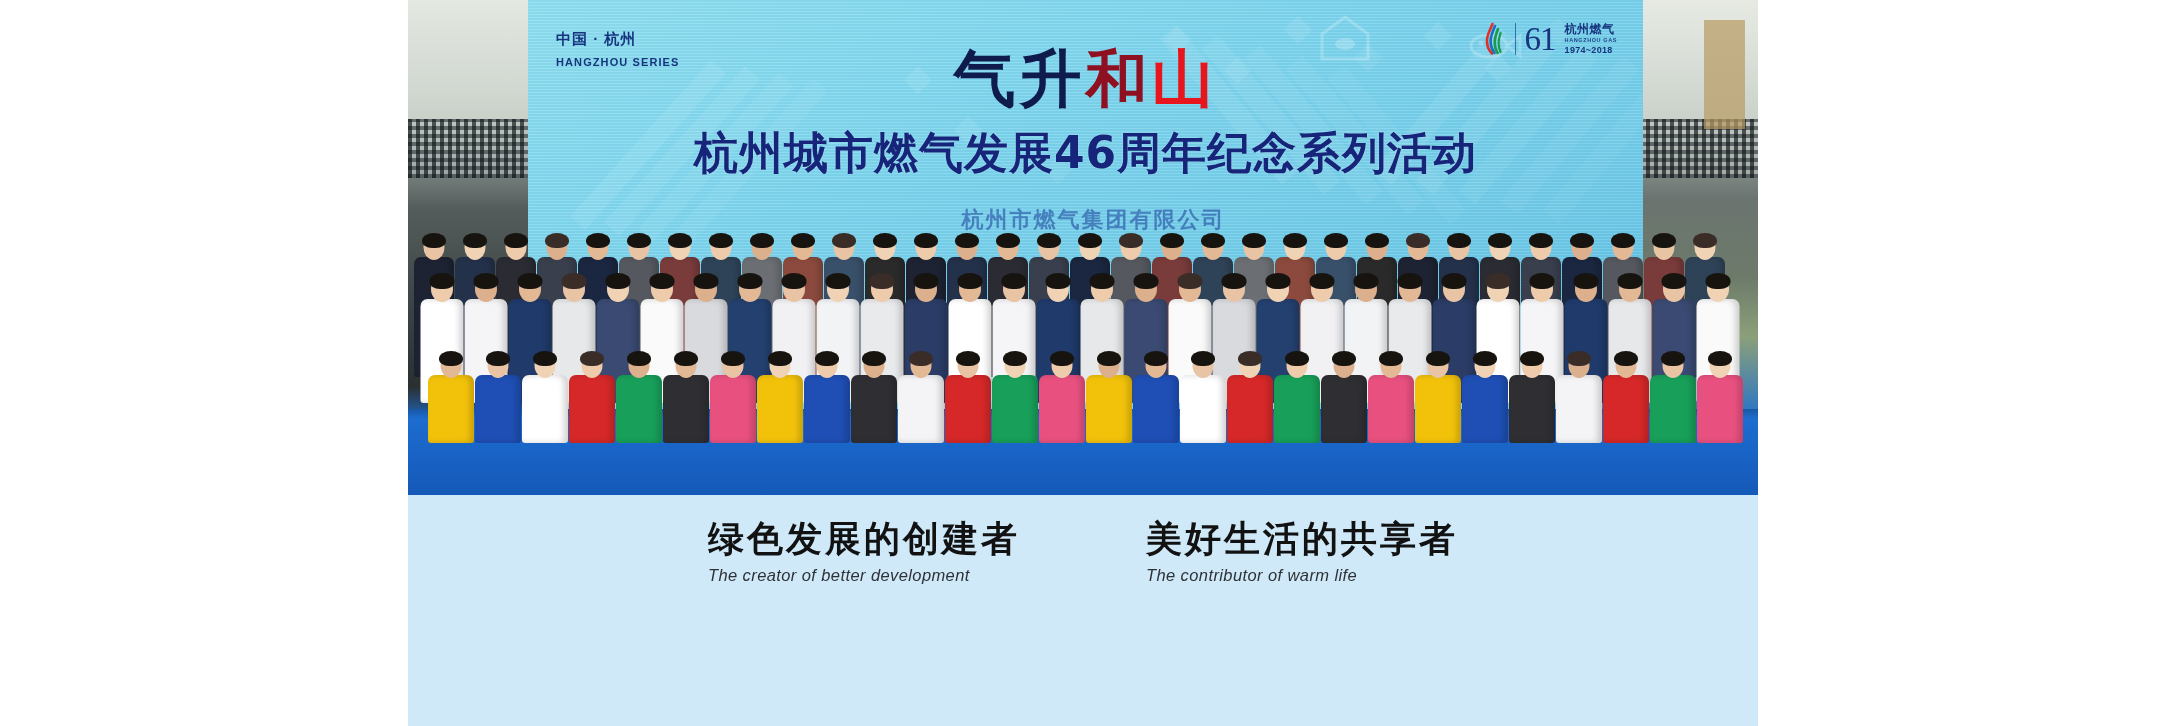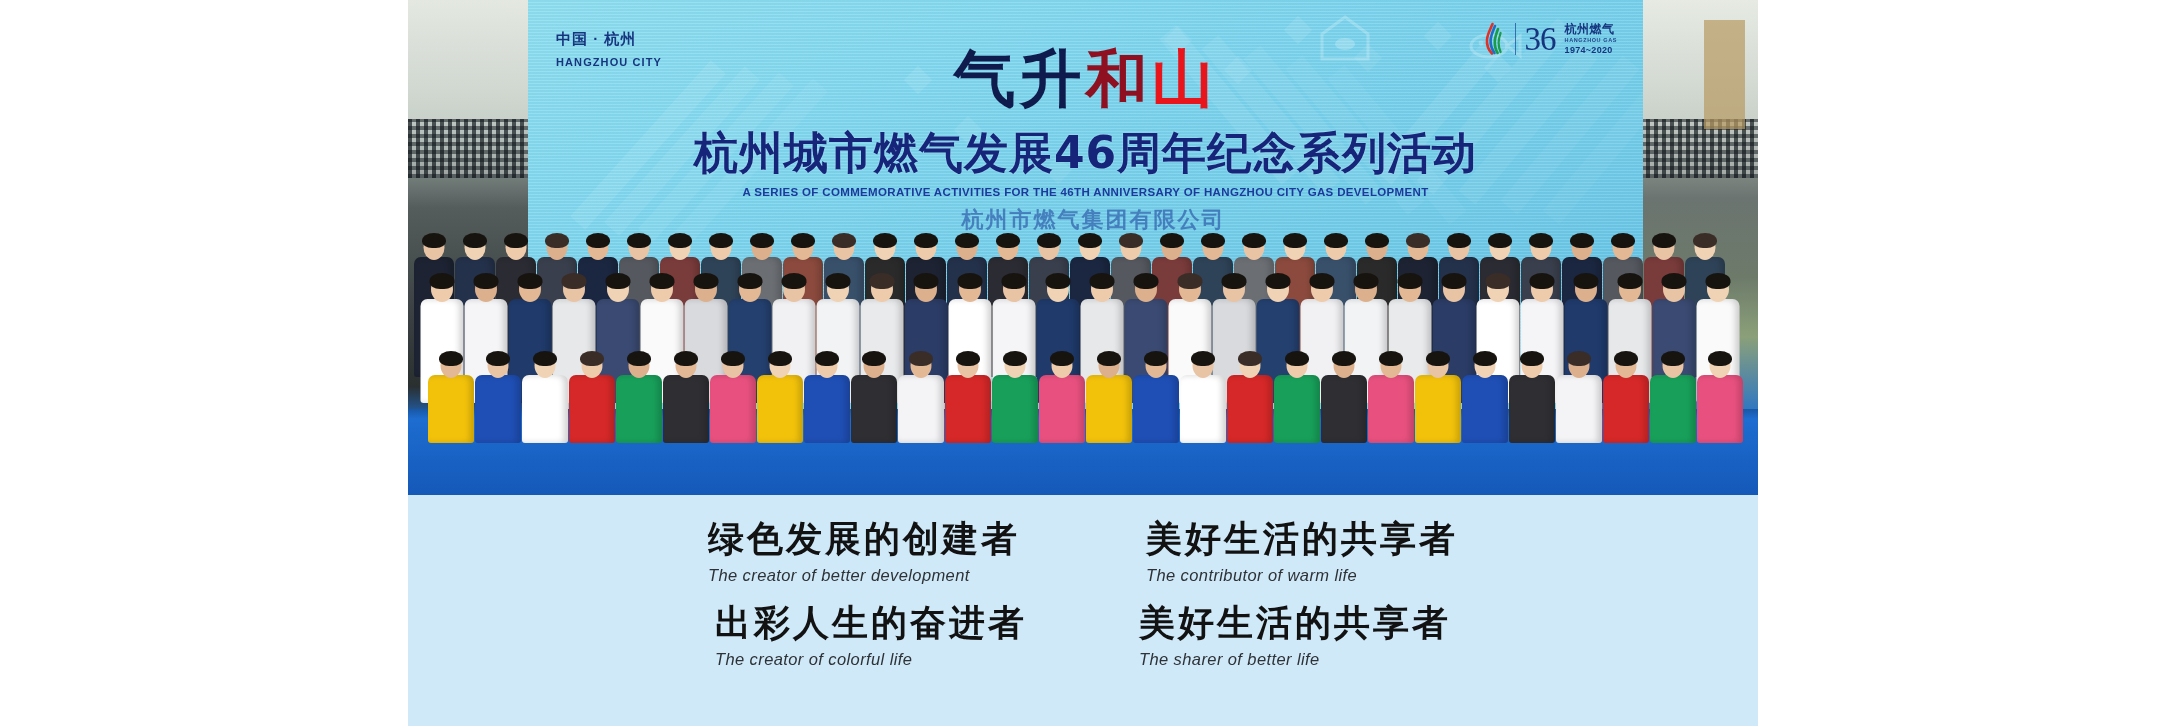--- a/index.html
+++ b/index.html
@@ -144,46 +144,45 @@
               </svg></div>
             <div style="position: absolute; left: 935px; top: 26px; width: 60px; height: 42px; opacity: 0.22;"><svg viewBox="0 0 60 42">
                 <ellipse cx="26" cy="20" rx="18" ry="11" fill="none" stroke="#ffffff" stroke-width="3"></ellipse>
                 <path d="M44 20 L57 10 V30 Z" fill="none" stroke="#ffffff" stroke-width="3"></path>
                 <circle cx="18" cy="17" r="2.4" fill="#ffffff"></circle>
               </svg></div>
           </div>
 
         <div class="loc">
           <div class="cn">中国 · 杭州</div>
-          <div class="en">HANGZHOU CITY</div>
+          <div class="en">HANGZHOU SERIES</div>
         </div>
 
         <div class="logo">
           <svg class="flame" viewBox="0 0 26 34">
             <path d="M13 1 C10 7 6 11 5 17 C4 23 7 29 13 33 C19 29 22 23 21 17 C20 11 16 7 13 1Z" fill="none"></path>
             <path d="M12.5 2 C10 8 7.5 12 7 17.5 C6.6 23 8.6 28 12 31.5" stroke="#e03127" stroke-width="2.6" fill="none" stroke-linecap="round"></path>
             <path d="M15 4 C13 9 11 13 10.6 18 C10.3 23 12 27.5 14.5 31" stroke="#1c6fc4" stroke-width="2.6" fill="none" stroke-linecap="round"></path>
             <path d="M18 7 C16.3 11.5 15 15 14.8 19 C14.6 24 16 28.5 17.6 31" stroke="#1a9a4a" stroke-width="2.6" fill="none" stroke-linecap="round"></path>
             <path d="M20.6 11 C19.4 14.5 18.6 17.5 18.6 20.5 C18.6 24.5 19.6 28 20.6 30" stroke="#1a9a4a" stroke-width="2.2" fill="none" stroke-linecap="round"></path>
           </svg>
           <div class="bar"></div>
-          <div class="num46">36</div>
+          <div class="num46">61</div>
           <div class="rt">
             <div class="c1">杭州燃气</div>
             <div class="c2">HANGZHOU GAS</div>
-            <div class="c3">1974~2020</div>
+            <div class="c3">1974~2018</div>
           </div>
         </div>
 
         <div class="calli">
           <span class="a">气升</span><span class="b">和</span><span class="c">山</span>
         </div>
 
         <div class="headline">杭州城市燃气发展46周年纪念系列活动</div>
-        <div class="subline">A SERIES OF COMMEMORATIVE ACTIVITIES FOR THE 46TH ANNIVERSARY OF HANGZHOU CITY GAS DEVELOPMENT</div>
         <div class="backtext">杭州市燃气集团有限公司</div>
       </div>
 
       <div class="crowd">
         <div id="people">
             <div class="person" style="left: 6px; bottom: 118px; width: 40px; height: 153px; z-index: 10;">
               <div class="p-body" style="bottom: 0px; width: 40px; height: 120px; background: rgb(29, 35, 50); box-shadow: rgba(0, 0, 0, 0.18) -4px 0px 6px inset;"></div>
               <div class="p-head" style="bottom: 117px; width: 21px; height: 25px; background: rgb(232, 195, 164);"></div>
               <div class="p-hair" style="bottom: 129px; width: 24px; height: 15.5px; background: rgb(23, 20, 15);"></div>
             </div>
@@ -641,26 +640,16 @@
       <div class="srow r1">
         <div class="slogan">
           <div class="cn">绿色发展的创建者</div>
           <div class="en">The creator of better development</div>
         </div>
         <div class="slogan">
           <div class="cn">美好生活的共享者</div>
           <div class="en">The contributor of warm life</div>
         </div>
       </div>
-      <div class="srow r2">
-        <div class="slogan">
-          <div class="cn">出彩人生的奋进者</div>
-          <div class="en">The creator of colorful life</div>
-        </div>
-        <div class="slogan">
-          <div class="cn">美好生活的共享者</div>
-          <div class="en">The sharer of better life</div>
-        </div>
-      </div>
     </div>
 
   </div>
 </div>
 
 </body></html>

